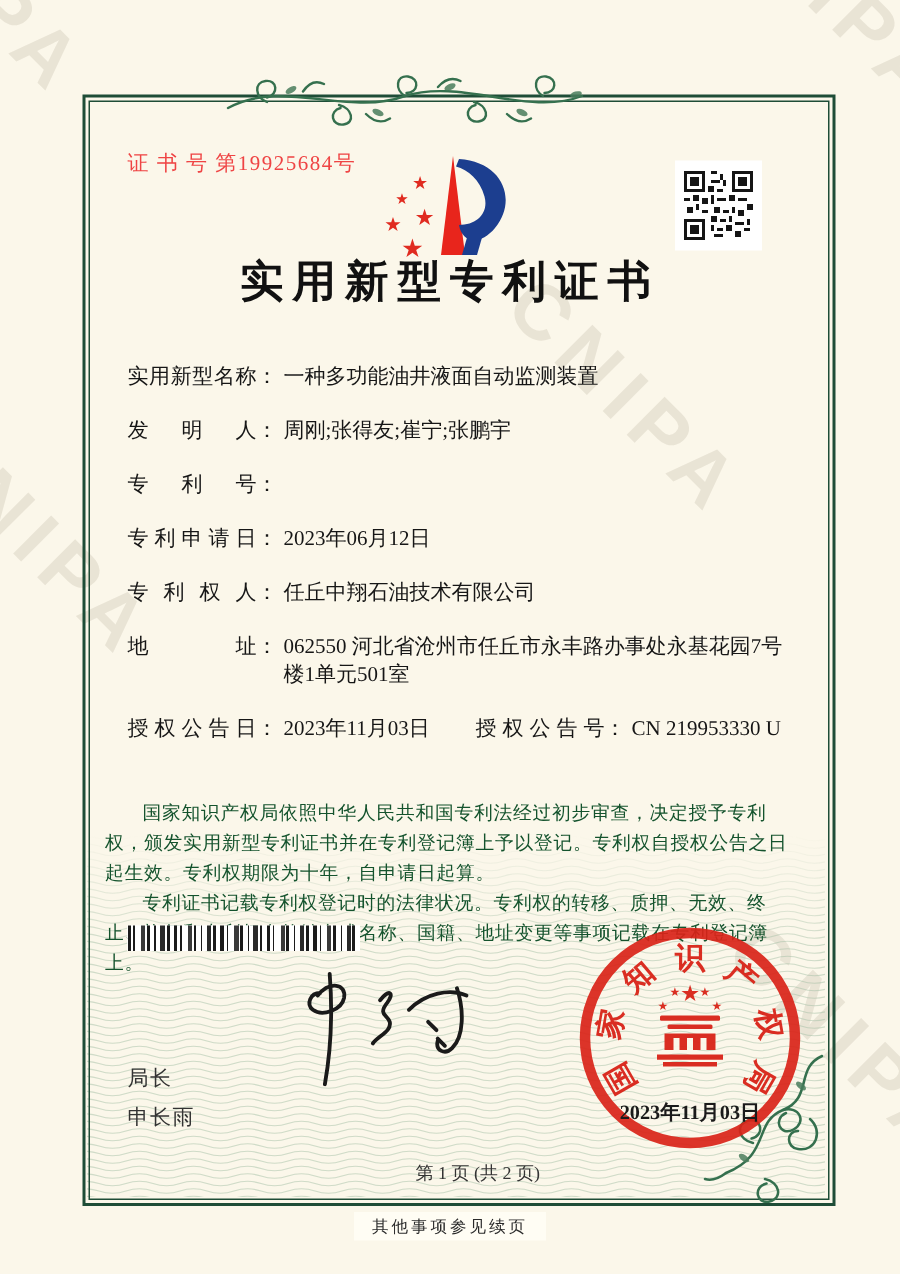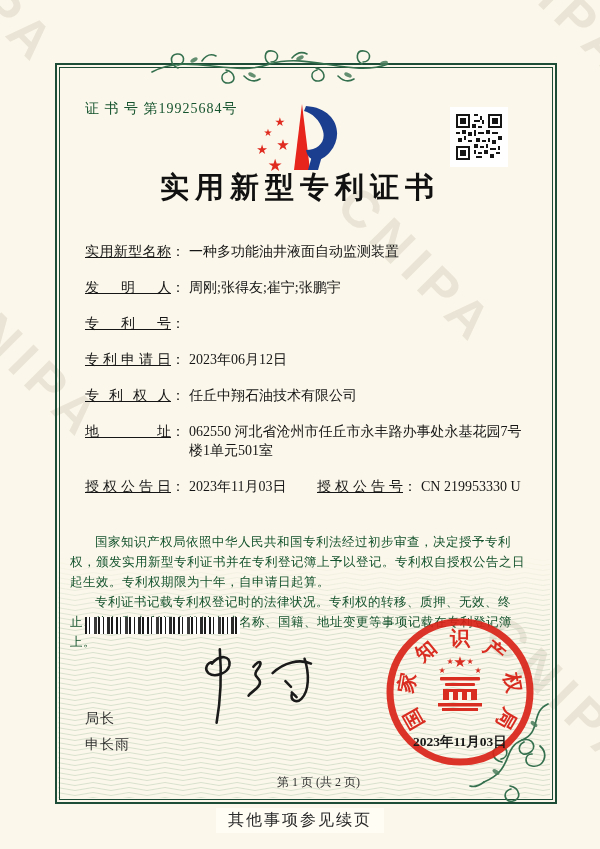--- a/index.html
+++ b/index.html
@@ -20,30 +20,30 @@
          border:2px solid #1e4d37;z-index:2;}
   .frame-inner{position:absolute;inset:2px;border:1px solid #1e4d37;}
 
   
   .waves{position:absolute;left:58px;top:556px;width:492px;height:242px;z-index:1;
          overflow:hidden;-webkit-mask-image:linear-gradient(transparent,#000 30%);
          mask-image:linear-gradient(transparent,#000 30%);}
 
   .content{position:absolute;inset:0;z-index:3;}
 
-  .cert-no{position:absolute;left:85px;top:100px;font-size:14px;color:#14532d;letter-spacing:1px;}
+  .cert-no{position:absolute;left:85px;top:100px;font-size:14px;color:#ef4444;letter-spacing:1px;}
   .logo-svg{position:absolute;left:250px;top:98px;}
   .qr{position:absolute;left:450px;top:107px;width:58px;height:60px;background:#fff;
       display:flex;align-items:center;justify-content:center;}
   .title{position:absolute;left:0;top:168px;width:600px;text-align:center;
          font-size:29px;font-weight:bold;color:#111;letter-spacing:6px;}
 
   .fields{position:absolute;left:85px;top:242px;width:440px;font-size:14px;color:#161616;}
   .f-row{display:flex;line-height:19px;margin-bottom:17px;}
-  .f-label{width:86px;flex:none;text-align:justify;text-align-last:justify;text-decoration:underline;}
+  .f-label{width:86px;flex:none;text-align:justify;text-align-last:justify;}
   .f-colon{flex:none;padding-right:4px;}
   .f-value{flex:1;}
   .f-value.v1{flex:none;width:128px;}
 
   .paras{position:absolute;left:70px;top:486px;width:464px;font-size:12.5px;
          line-height:20px;color:#14532d;margin-top:46px;}
   .paras p{margin:0;text-indent:2em;letter-spacing:.5px;}
 
   .barcode{position:absolute;left:85px;top:617px;width:155px;height:17px;background:#fff;
     background-image:repeating-linear-gradient(90deg,
@@ -53,21 +53,21 @@
       #1b1b1b 26px 28px,#fff 28px 31px);}
 
   .sig-block{position:absolute;left:85px;top:674px;font-family:"Liberation Sans","DejaVu Sans",sans-serif;
              font-size:14px;color:#333;line-height:26px;letter-spacing:1px;margin-top:31px;}
   .sig-svg{position:absolute;left:183px;top:646px;}
 
   .seal{position:absolute;left:383px;top:615px;z-index:4;}
 
   .page-info{position:absolute;left:55px;top:774px;width:527px;text-align:center;
              font-size:12px;color:#333;}
-  .note{position:absolute;left:0;top:808px;width:600px;text-align:center;font-size:16px;color:#2a2a2a;}
+  .note{position:absolute;left:0;top:808px;width:600px;text-align:center;font-size:11px;color:#2a2a2a;}
   .note span{background:#fffdf4;padding:2px 12px;display:inline-block;letter-spacing:2px;}
 
   .flourish-top{position:absolute;left:148px;top:46px;z-index:3;}
   .flourish-br{position:absolute;left:468px;top:700px;z-index:3;}
 </style>
 </head>
 <body>
 
 <div class="page">
 

